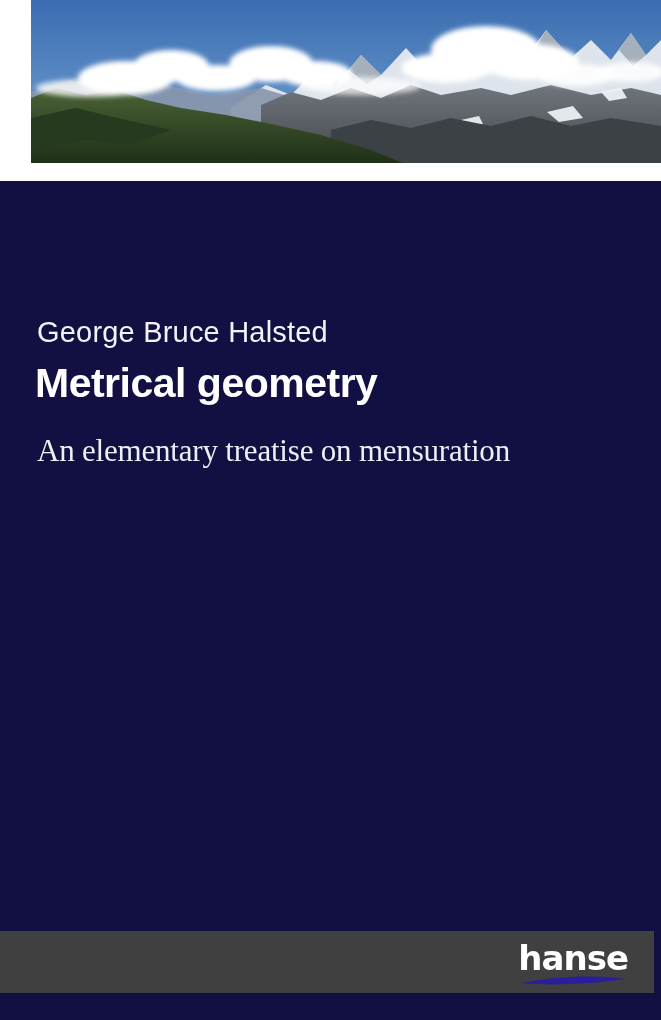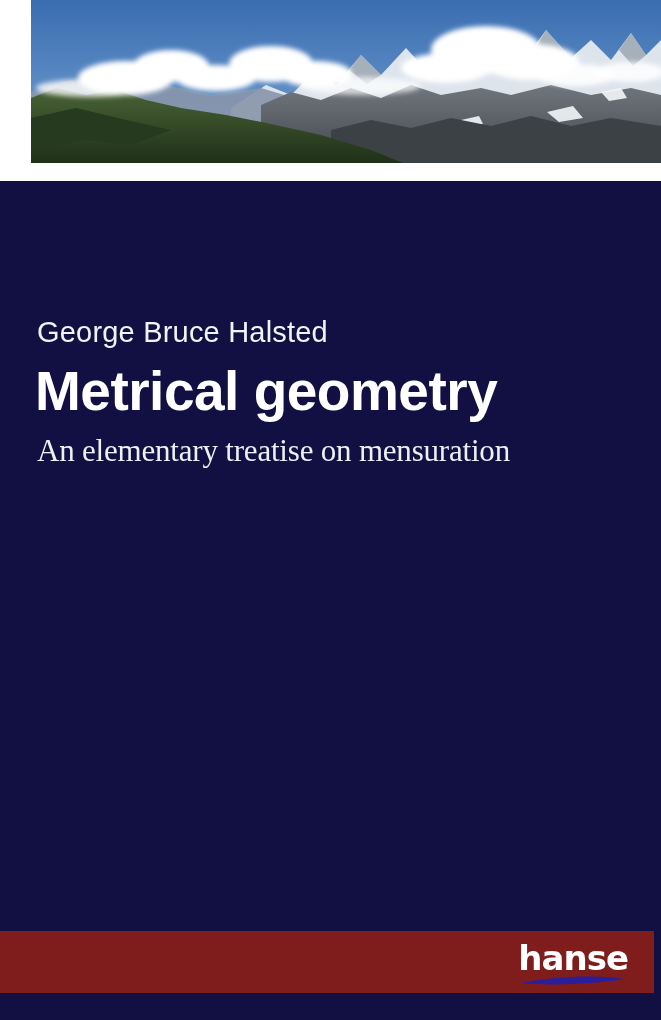--- a/index.html
+++ b/index.html
@@ -24,34 +24,34 @@
   .photo svg { display:block; width:630px; height:163px; }
 
   
   .author {
     position:absolute; left:37px; top:300px;
     font-size:29px; font-weight:400; line-height:1.25;
     color:#f2f3f8; letter-spacing:0.2px;margin-top:14px;
   }
   .title {
     position:absolute; left:35px; top:361px; margin:0;
-    font-size:55px; font-weight:700; line-height:1.1;
+    font-size:41px; font-weight:700; line-height:1.1;
     color:#ffffff; letter-spacing:-0.5px;
   }
   .subtitle {
     position:absolute; left:37px; top:433px;
     font-size:31px; font-weight:400; line-height:1.15;
     color:#eef0f6; letter-spacing:-0.2px;font-family:Liberation Serif, serif;
   }
 
   
   .banner {
     position:absolute; left:0; top:931px;
     width:654px; height:62px;
-    background:#7f1d1d;
+    background:#404040;
     display:flex; align-items:center; justify-content:flex-end;
     box-sizing:border-box; padding-right:26px;
   }
   .logo {
     display:flex; flex-direction:column; align-items:center;
     margin-top:2px;
   }
   .logo-text {
     font-family:"DejaVu Sans", sans-serif;
     font-size:34px; font-weight:700; line-height:1;

